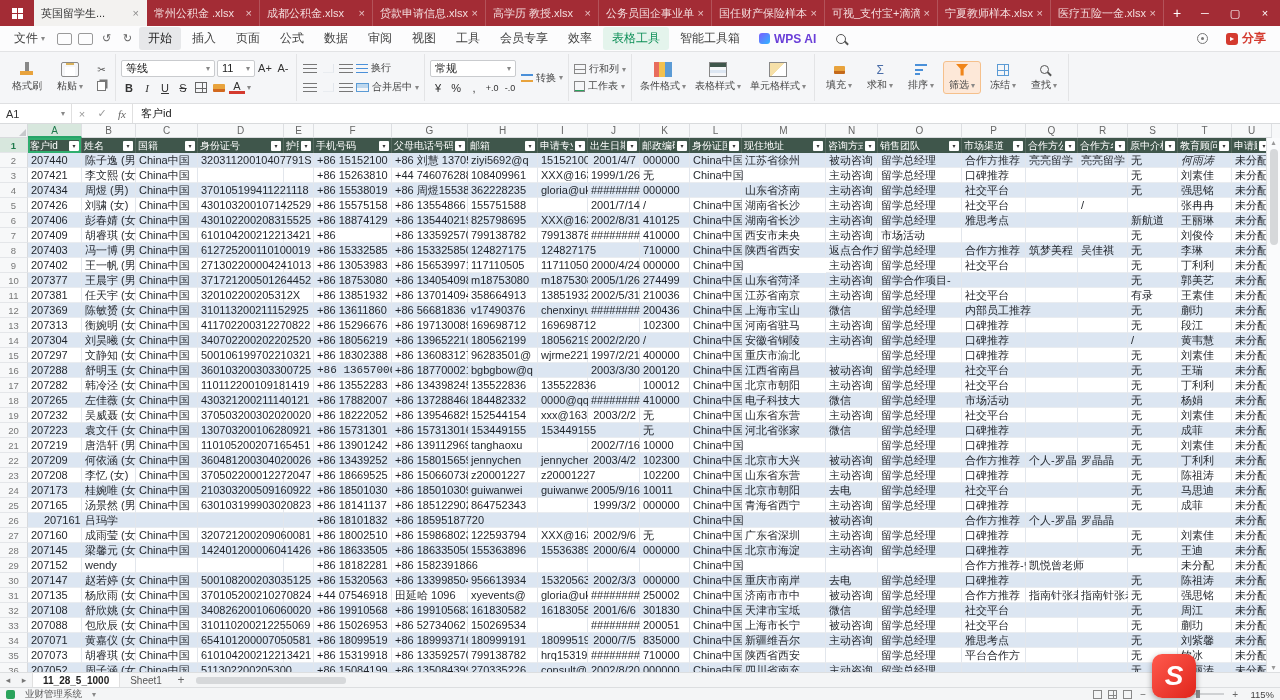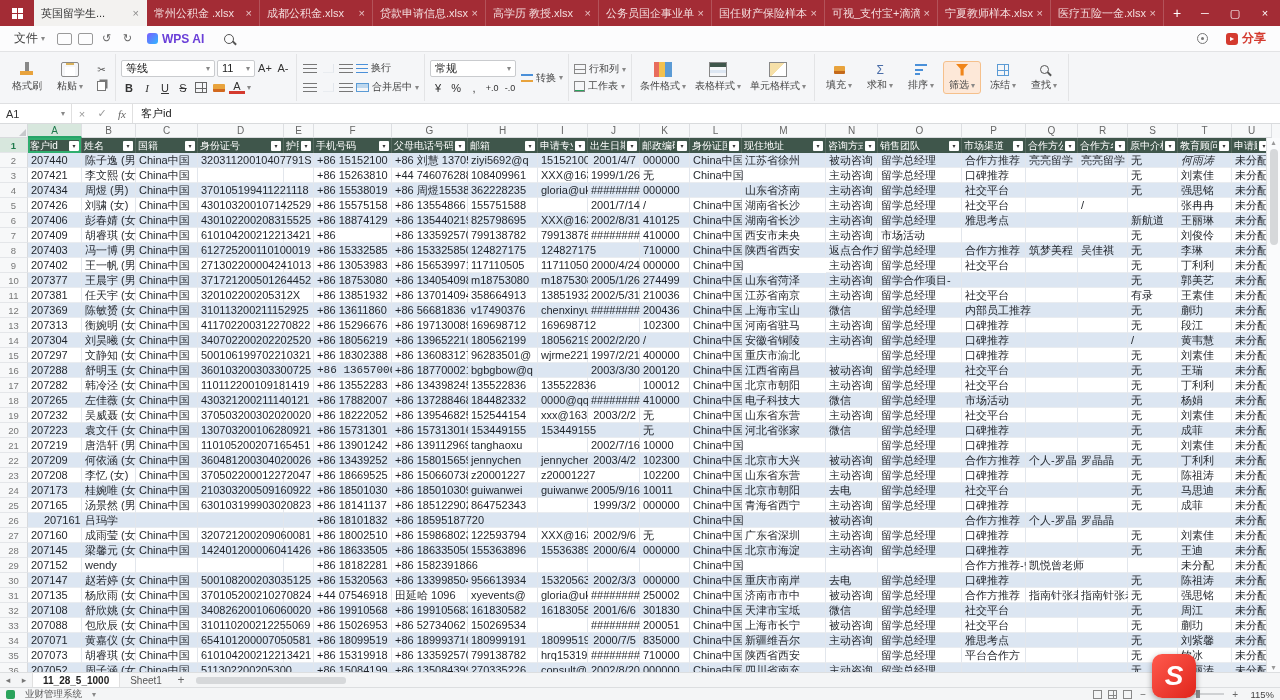--- a/index.html
+++ b/index.html
@@ -216,20 +216,34 @@
 
   <div class="menubar">
     <span class="file-btn">
       <span>文件</span>
       <span class="dd">▾</span>
     </span>
     <span class="qicon"></span>
     <span class="qicon"></span>
     <span class="qicon arrow">↺</span>
     <span class="qicon arrow">↻</span>
+    <div style="display:flex;align-items:center;gap:2px;">
+        <span class="mitem active">开始</span>
+        <span class="mitem">插入</span>
+        <span class="mitem">页面</span>
+        <span class="mitem">公式</span>
+        <span class="mitem">数据</span>
+        <span class="mitem">审阅</span>
+        <span class="mitem">视图</span>
+        <span class="mitem">工具</span>
+        <span class="mitem">会员专享</span>
+        <span class="mitem">效率</span>
+        <span class="mitem contextual">表格工具</span>
+        <span class="mitem">智能工具箱</span>
+      </div>
     <span class="ai-item">
       <span class="ai-ico"></span>
       <span>WPS AI</span>
     </span>
     <span class="search-ico"></span>
     <span class="mspacer"></span>
     <span class="gear-ico"></span>
     <span class="share-btn">
       <span class="share-ico">▸</span>
       <span>分享</span>

